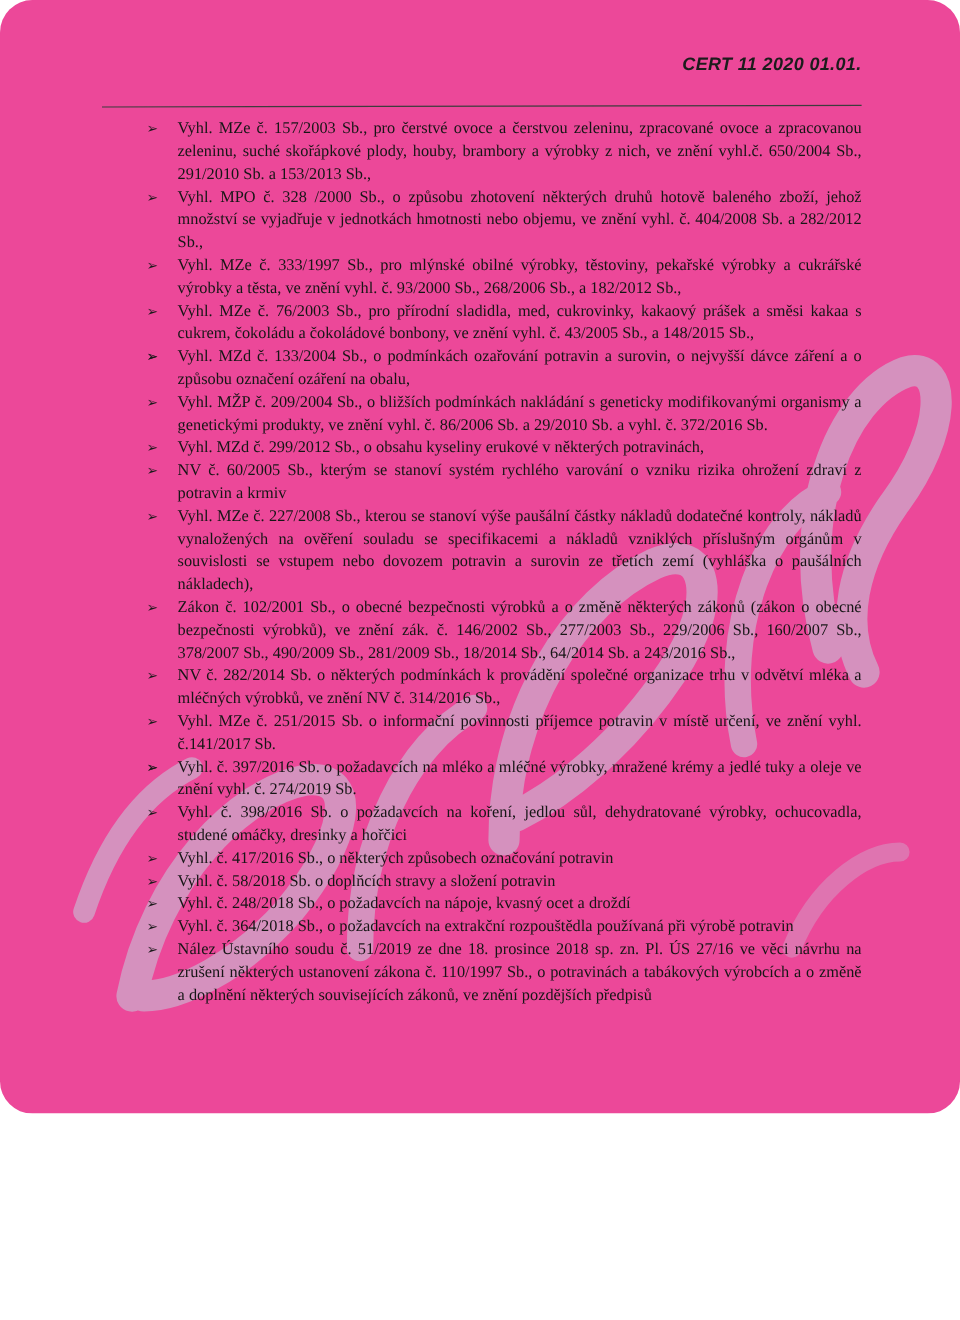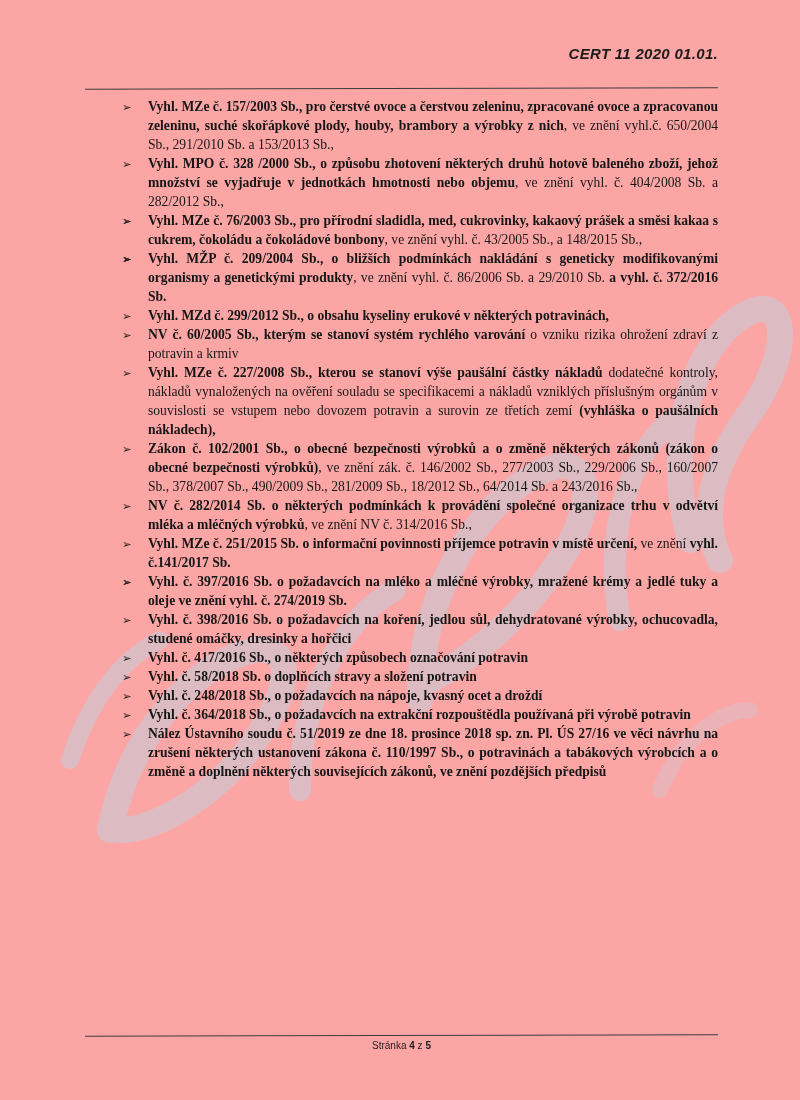--- a/index.html
+++ b/index.html
@@ -3,25 +3,26 @@
 <meta charset="utf-8">
 <style>
   html, body {
     margin: 0;
     padding: 0;
     background: #ffffff;
   }
   .page {
     position: relative;
     width: 800px;
-    height: 1100px;
-    background: #fca5a5;
+    height: 928px;
+    background: #ec4899;
     overflow: hidden;
     font-family: "Liberation Serif", serif;
     color: #161616;
+    border-radius: 27px;
   }
   .watermark {
     position: absolute;
     left: 0; top: 0;
     width: 800px; height: 1100px;
     z-index: 0;
     pointer-events: none;
   }
   .content {
     position: relative;
@@ -67,21 +68,21 @@
     text-align: justify;
   }
   .reg-item .marker {
     position: absolute;
     left: 0;
     top: 0.5px;
     font-size: 11.5px;
     font-family: "DejaVu Sans", sans-serif;
     color: #1a1a1a;
   }
-  .reg-item b { font-weight: bold; }
+  .reg-item b { font-weight: normal; }
   .footer-text {
     position: absolute;
     top: 1040px;
     left: 85px;
     width: 633px;
     text-align: center;
     font-family: "Liberation Sans", sans-serif;
     font-size: 10px;
     color: #1c1c1c;
   }
@@ -105,29 +106,29 @@
   </svg>
 
   <div class="content">
     <div class="doc-code">CERT 11 2020 01.01.</div>
 
     <div class="rule top"></div>
 
     <ul class="reg-list">
         <li class="reg-item"><span class="marker">➢</span><span><b>Vyhl. MZe č. 157/2003 Sb., pro čerstvé ovoce a čerstvou zeleninu, zpracované ovoce a zpracovanou zeleninu, suché skořápkové plody, houby, brambory a výrobky z nich</b><span>, ve znění vyhl.č. 650/2004 Sb., 291/2010 Sb. a 153/2013 Sb.,</span></span></li>
         <li class="reg-item"><span class="marker">➢</span><span><b>Vyhl. MPO č. 328 /2000 Sb., o způsobu zhotovení některých druhů hotově baleného zboží, jehož množství se vyjadřuje v jednotkách hmotnosti nebo objemu</b><span>, ve znění vyhl. č. 404/2008 Sb. a 282/2012 Sb.,</span></span></li>
-        <li class="reg-item"><span class="marker">➢</span></li>
+        <li class="reg-item"><span class="marker">➢</span><span><b>Vyhl. MZe č. 333/1997 Sb., pro mlýnské obilné výrobky, těstoviny, pekařské výrobky a cukrářské výrobky a těsta</b><span>, ve znění vyhl. č. 93/2000 Sb., 268/2006 Sb., a 182/2012 Sb.,</span></span></li>
         <li class="reg-item"><span class="marker">➢</span><span><b>Vyhl. MZe č. 76/2003 Sb., pro přírodní sladidla, med, cukrovinky, kakaový prášek a směsi kakaa s cukrem, čokoládu a čokoládové bonbony</b><span>, ve znění vyhl. č. 43/2005 Sb., a 148/2015 Sb.,</span></span></li>
         <li class="reg-item"><span class="marker">➢</span></li>
-        <li class="reg-item"><span class="marker">➢</span></li>
+        <li class="reg-item"><span class="marker">➢</span><span><b>Vyhl. MZd č. 133/2004 Sb., o podmínkách ozařování potravin a surovin, o nejvyšší dávce záření a o způsobu označení ozáření na obalu,</b></span></li>
         <li class="reg-item"><span class="marker">➢</span><span><b>Vyhl. MŽP č. 209/2004 Sb., o bližších podmínkách nakládání s geneticky modifikovanými organismy a genetickými produkty</b><span>, ve znění vyhl. č. 86/2006 Sb. a 29/2010 Sb. </span><b>a vyhl. č. 372/2016 Sb.</b></span></li>
         <li class="reg-item"><span class="marker">➢</span><span><b>Vyhl. MZd č. 299/2012 Sb., o obsahu kyseliny erukové v některých potravinách,</b></span></li>
         <li class="reg-item"><span class="marker">➢</span><span><b>NV č. 60/2005 Sb., kterým se stanoví systém rychlého varování</b><span> o vzniku rizika ohrožení zdraví z potravin a krmiv</span></span></li>
         <li class="reg-item"><span class="marker">➢</span><span><b>Vyhl. MZe č. 227/2008 Sb., kterou se stanoví výše paušální částky nákladů</b><span> dodatečné kontroly, nákladů vynaložených na ověření souladu se specifikacemi a nákladů vzniklých příslušným orgánům v souvislosti se vstupem nebo dovozem potravin a surovin ze třetích zemí </span><b>(vyhláška o paušálních nákladech),</b></span></li>
-        <li class="reg-item"><span class="marker">➢</span><span><b>Zákon č. 102/2001 Sb., o obecné bezpečnosti výrobků a o změně některých zákonů (zákon o obecné bezpečnosti výrobků)</b><span>, ve znění zák. č. 146/2002 Sb., 277/2003 Sb., 229/2006 Sb., 160/2007 Sb., 378/2007 Sb., 490/2009 Sb., 281/2009 Sb., 18/2012 Sb., 64/2014 Sb. a 243/2016 Sb.,</span></span></li>
+        <li class="reg-item"><span class="marker">➢</span><span><b>Zákon č. 102/2001 Sb., o obecné bezpečnosti výrobků a o změně některých zákonů (zákon o obecné bezpečnosti výrobků)</b><span>, ve znění zák. č. 146/2002 Sb., 277/2003 Sb., 229/2006 Sb., 160/2007 Sb., 378/2007 Sb., 490/2009 Sb., 281/2009 Sb., 18/2014 Sb., 64/2014 Sb. a 243/2016 Sb.,</span></span></li>
         <li class="reg-item"><span class="marker">➢</span><span><b>NV č. 282/2014 Sb. o některých podmínkách k provádění společné organizace trhu v odvětví mléka a mléčných výrobků</b><span>, ve znění NV č. 314/2016 Sb.,</span></span></li>
         <li class="reg-item"><span class="marker">➢</span><span><b>Vyhl. MZe č. 251/2015 Sb. o informační povinnosti příjemce potravin v místě určení,</b><span> ve znění </span><b>vyhl. č.141/2017 Sb.</b></span></li>
         <li class="reg-item"><span class="marker">➢</span></li>
         <li class="reg-item"><span class="marker">➢</span><span><b>Vyhl. č. 397/2016 Sb. o požadavcích na mléko a mléčné výrobky, mražené krémy a jedlé tuky a oleje ve znění vyhl. č. 274/2019 Sb.</b></span></li>
         <li class="reg-item"><span class="marker">➢</span><span><b>Vyhl. č. 398/2016 Sb. o požadavcích na koření, jedlou sůl, dehydratované výrobky, ochucovadla, studené omáčky, dresinky a hořčici</b></span></li>
         <li class="reg-item"><span class="marker">➢</span><span><b>Vyhl. č. 417/2016 Sb., o některých způsobech označování potravin</b></span></li>
         <li class="reg-item"><span class="marker">➢</span><span><b>Vyhl. č. 58/2018 Sb. o doplňcích stravy a složení potravin</b></span></li>
         <li class="reg-item"><span class="marker">➢</span><span><b>Vyhl. č. 248/2018 Sb., o požadavcích na nápoje, kvasný ocet a droždí</b></span></li>
         <li class="reg-item"><span class="marker">➢</span><span><b>Vyhl. č. 364/2018 Sb., o požadavcích na extrakční rozpouštědla používaná při výrobě potravin</b></span></li>
         <li class="reg-item"><span class="marker">➢</span><span><b>Nález Ústavního soudu č. 51/2019 ze dne 18. prosince 2018 sp. zn. Pl. ÚS 27/16 ve věci návrhu na zrušení některých ustanovení zákona č. 110/1997 Sb., o potravinách a tabákových výrobcích a o změně a doplnění některých souvisejících zákonů, ve znění pozdějších předpisů</b></span></li>

